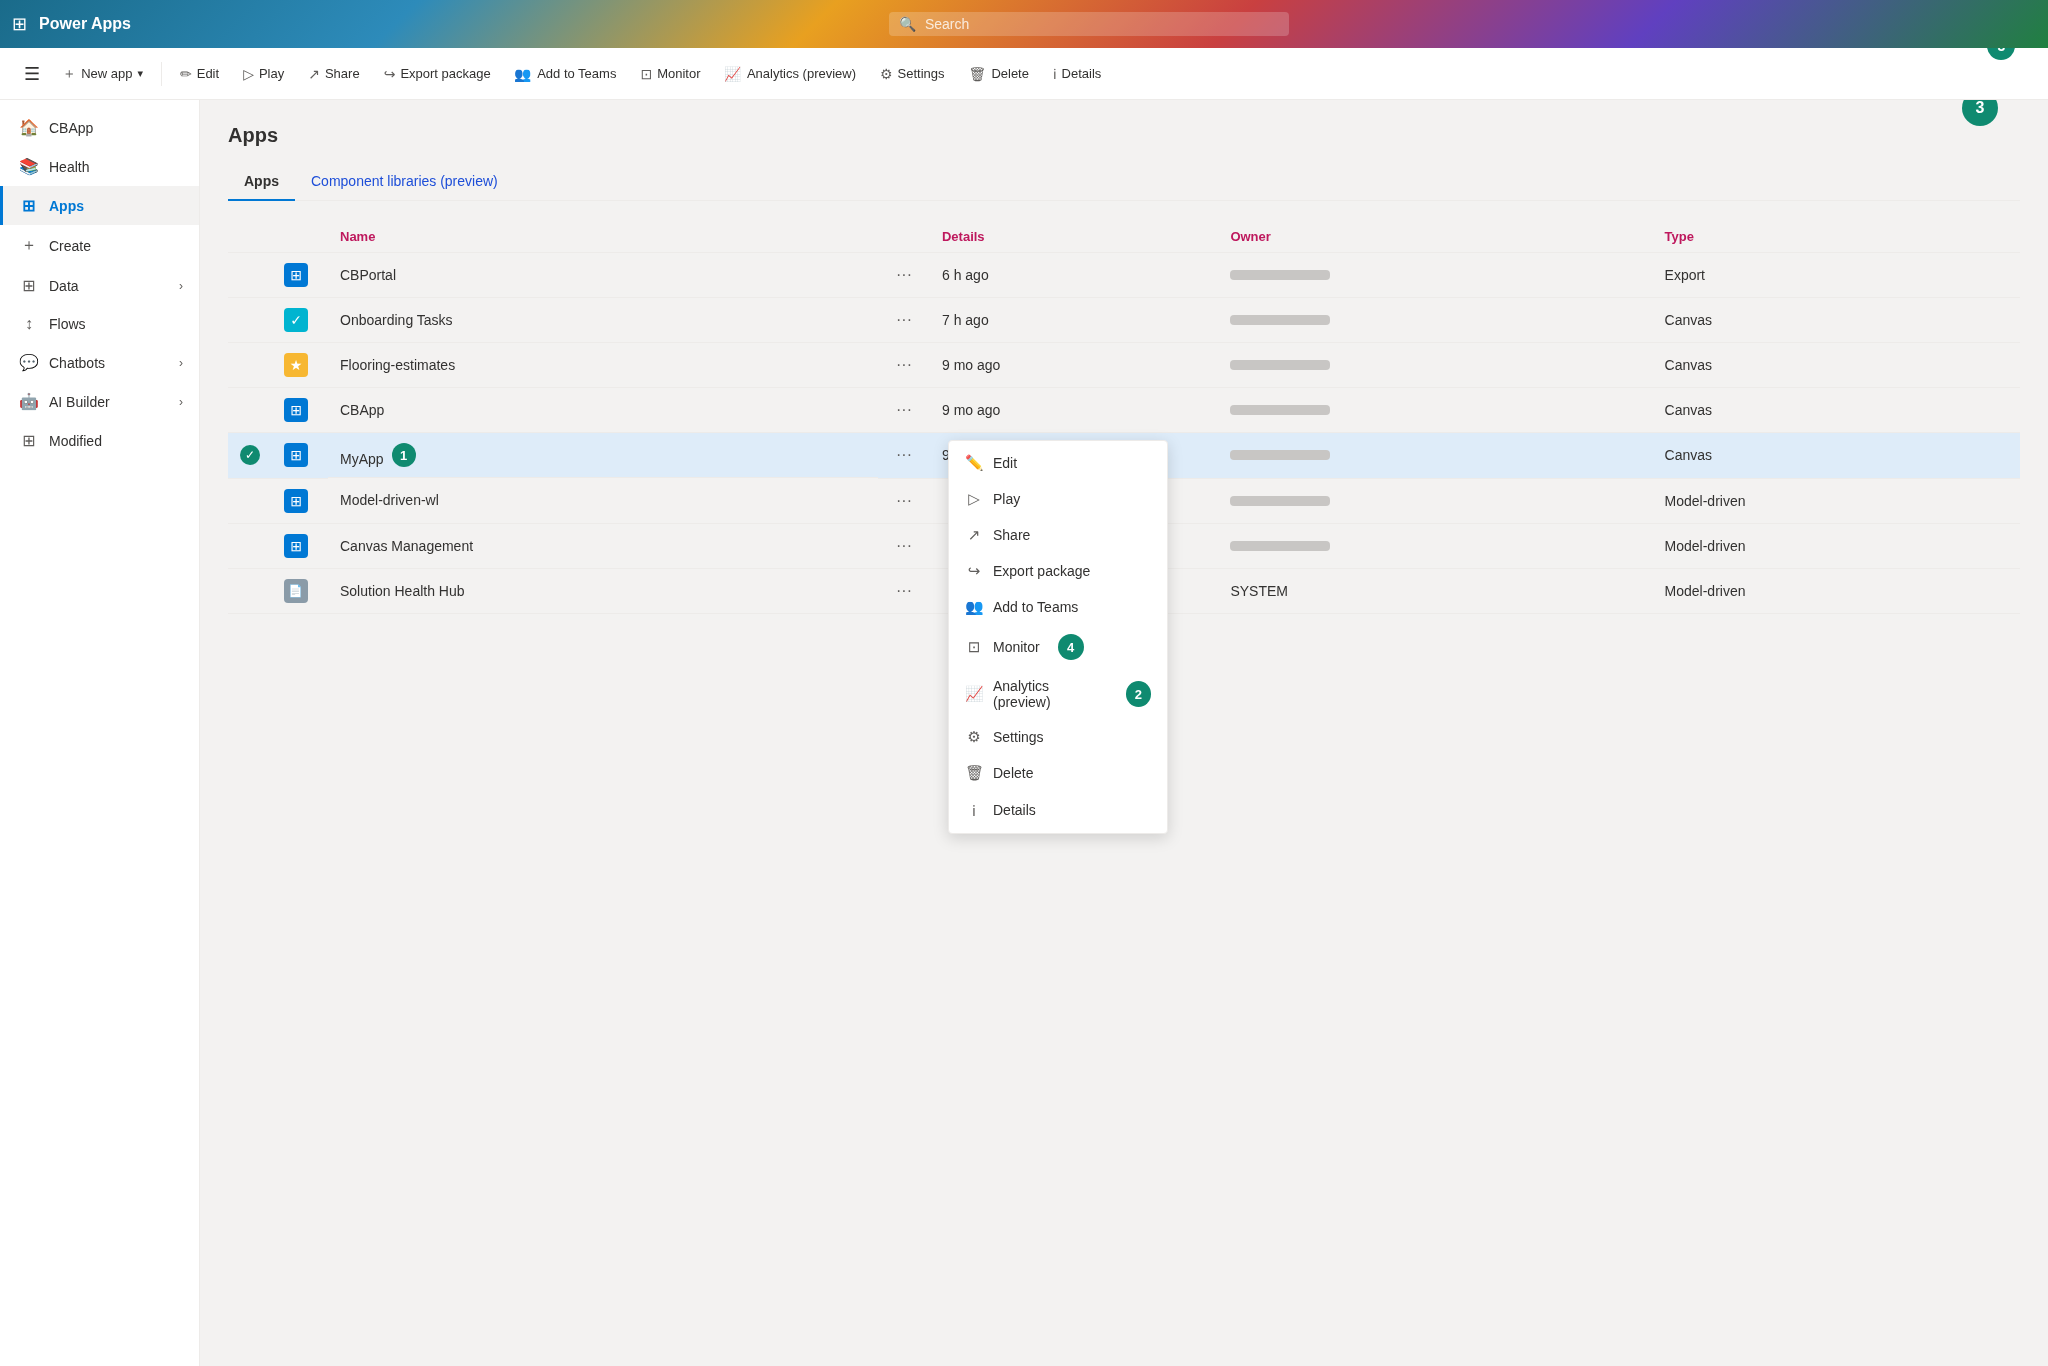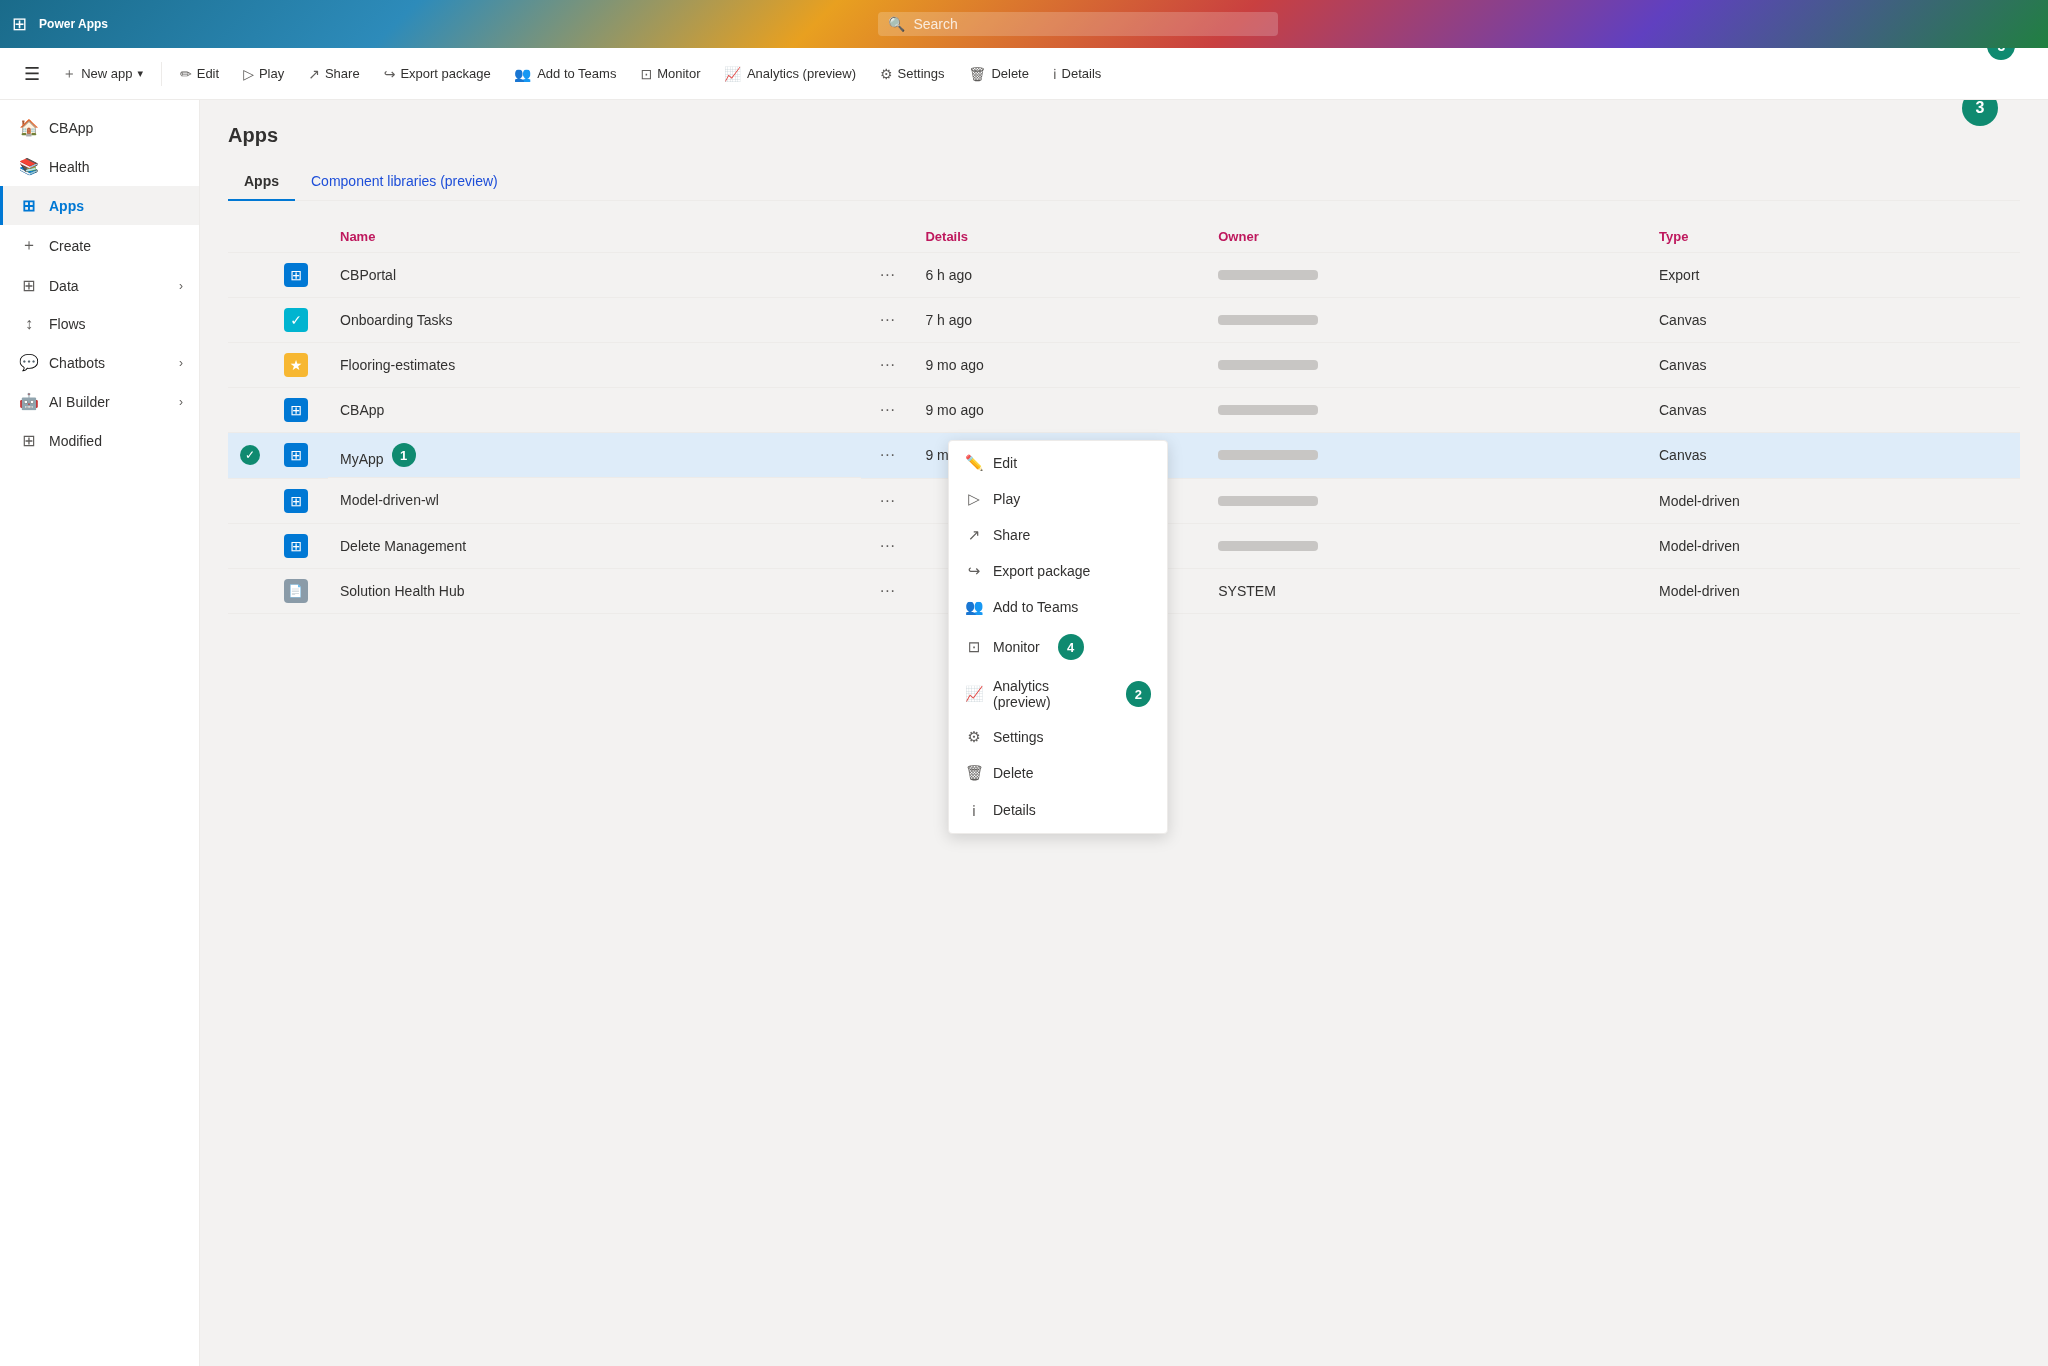--- a/index.html
+++ b/index.html
@@ -9,21 +9,21 @@
     .top-header {
       height: 48px;
       background: linear-gradient(135deg, #1a6b8a 0%, #2d8bba 20%, #e8a020 40%, #c94040 60%, #6040c0 80%, #208040 100%);
       display: flex;
       align-items: center;
       padding: 0 12px;
       gap: 12px;
       flex-shrink: 0;
     }
     .waffle-icon { color: white; font-size: 18px; cursor: pointer; }
-    .app-title { color: white; font-size: 12px; font-weight: 600; }
+    .app-title { color: white; font-size: 16px; font-weight: 600; }
 
     .search-bar {
       margin-left: auto;
       margin-right: auto;
       width: 400px;
       display: flex;
       align-items: center;
       background: rgba(255,255,255,0.2);
       border-radius: 4px;
       padding: 4px 10px;
@@ -433,21 +433,21 @@
           <td></td>
           <td><span class="blurred-text"></span></td>
           <td>Model-driven</td>
         </tr>
 
         <tr>
           <td></td>
           <td>
             <div class="app-icon app-icon-blue">⊞</div>
           </td>
-          <td>Delete Management</td>
+          <td>Canvas Management</td>
           <td><button class="more-btn">···</button></td>
           <td></td>
           <td><span class="blurred-text"></span></td>
           <td>Model-driven</td>
         </tr>
 
         <tr>
           <td></td>
           <td>
             <div class="app-icon" style="background:#8a9ba8; color:white; font-size:12px">📄</div>

